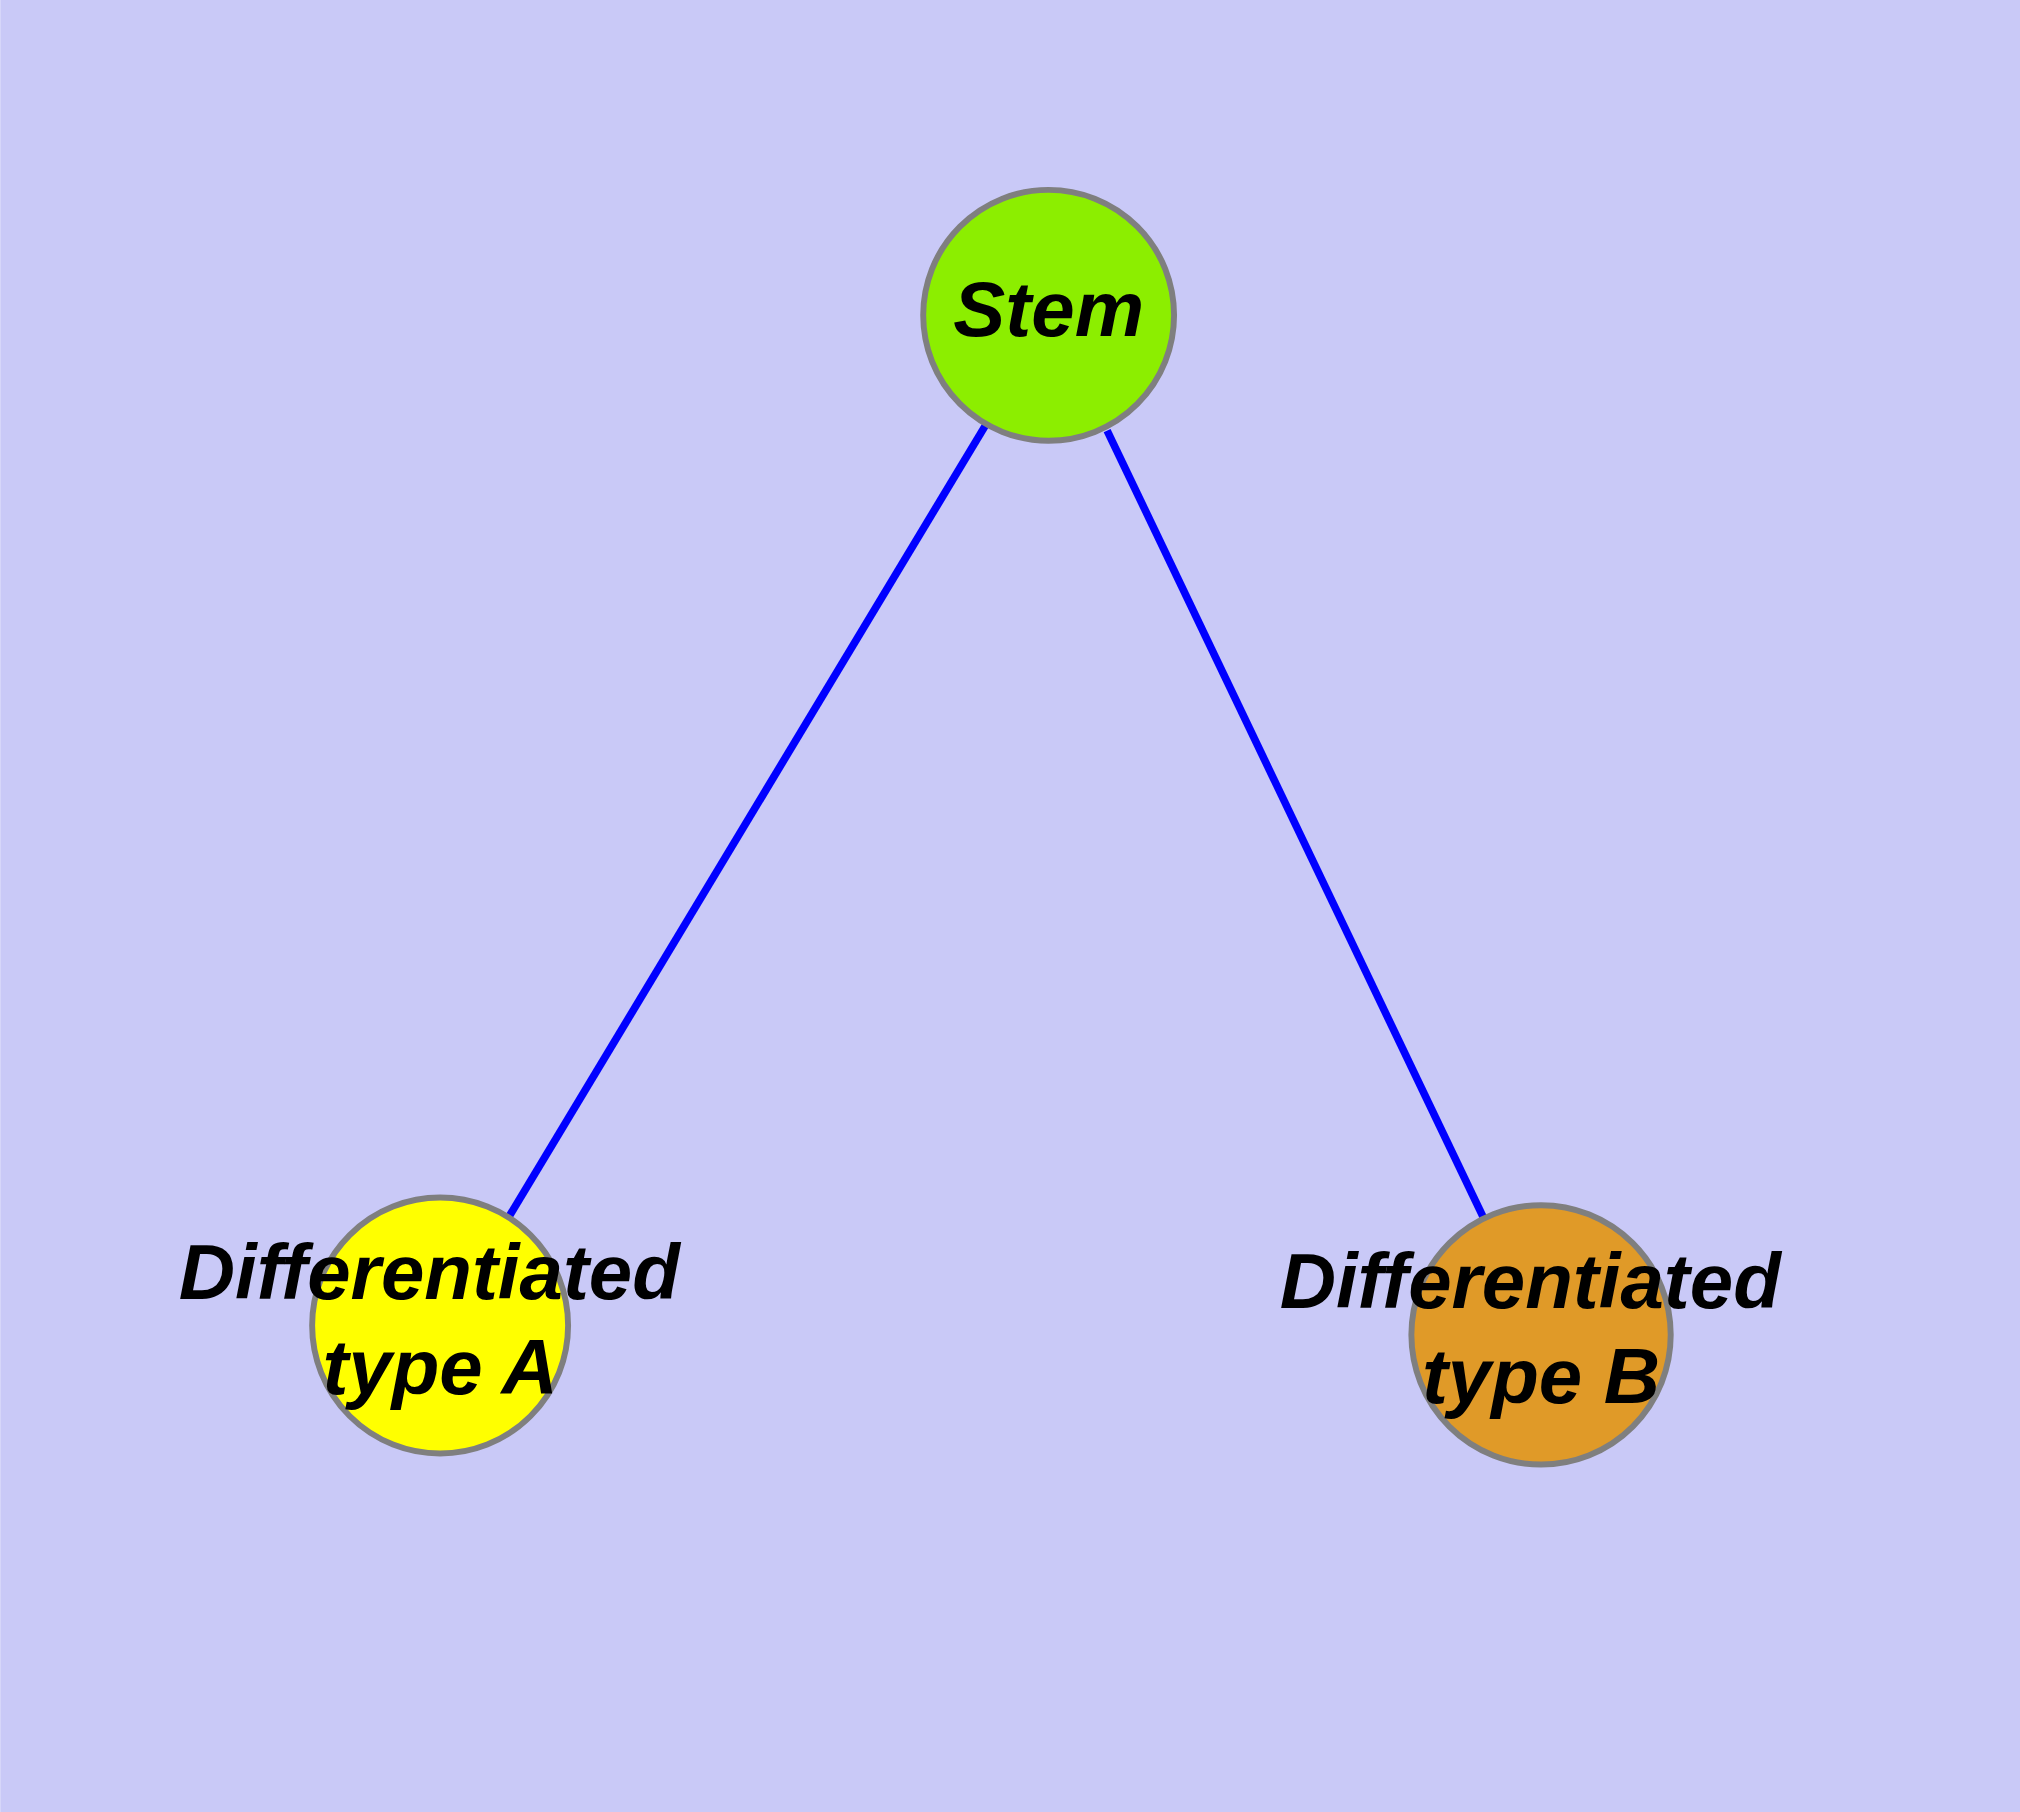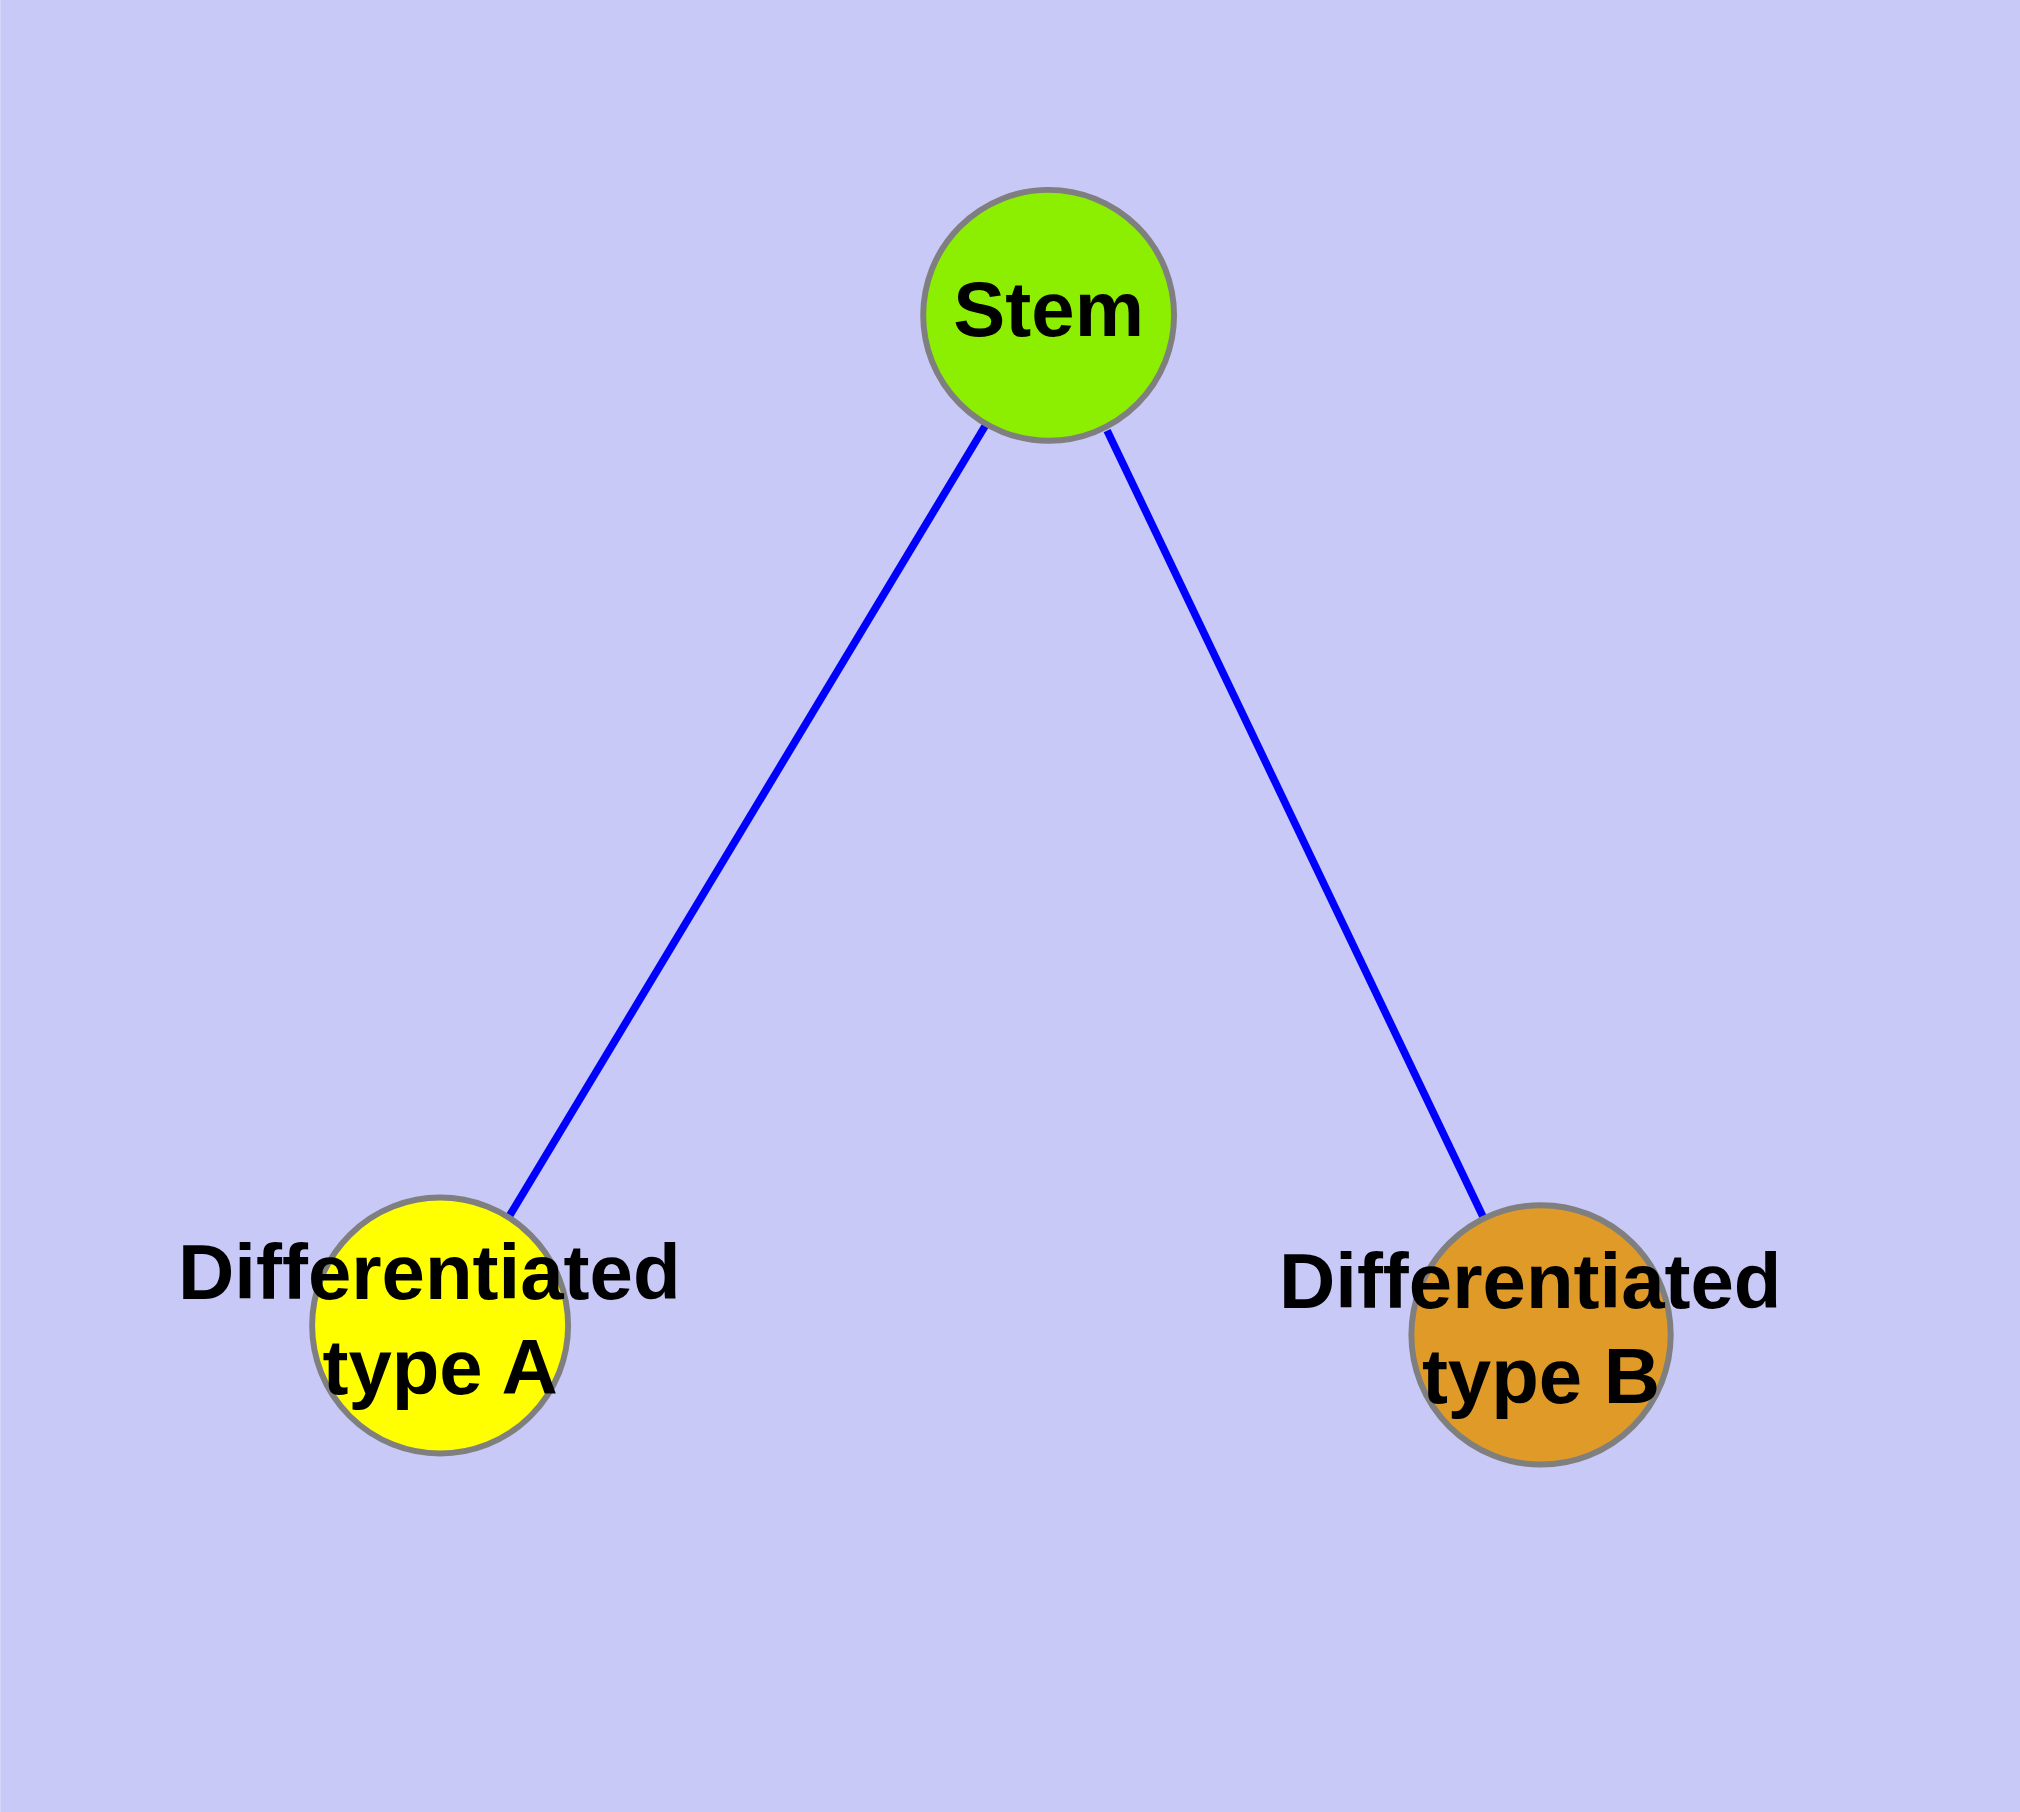--- a/index.html
+++ b/index.html
@@ -7,20 +7,21 @@
     margin: 0;
     padding: 0;
     background: #ffffff;
   }
   #canvas {
     position: relative;
     width: 2021px;
     height: 1812px;
     overflow: hidden;
     font-family: "Liberation Sans", sans-serif;
+    font-style: italic;
   }
   #graph-svg {
     position: absolute;
     top: 0;
     left: 0;
     width: 2021px;
     height: 1812px;
     display: block;
   }
   .node-label {

